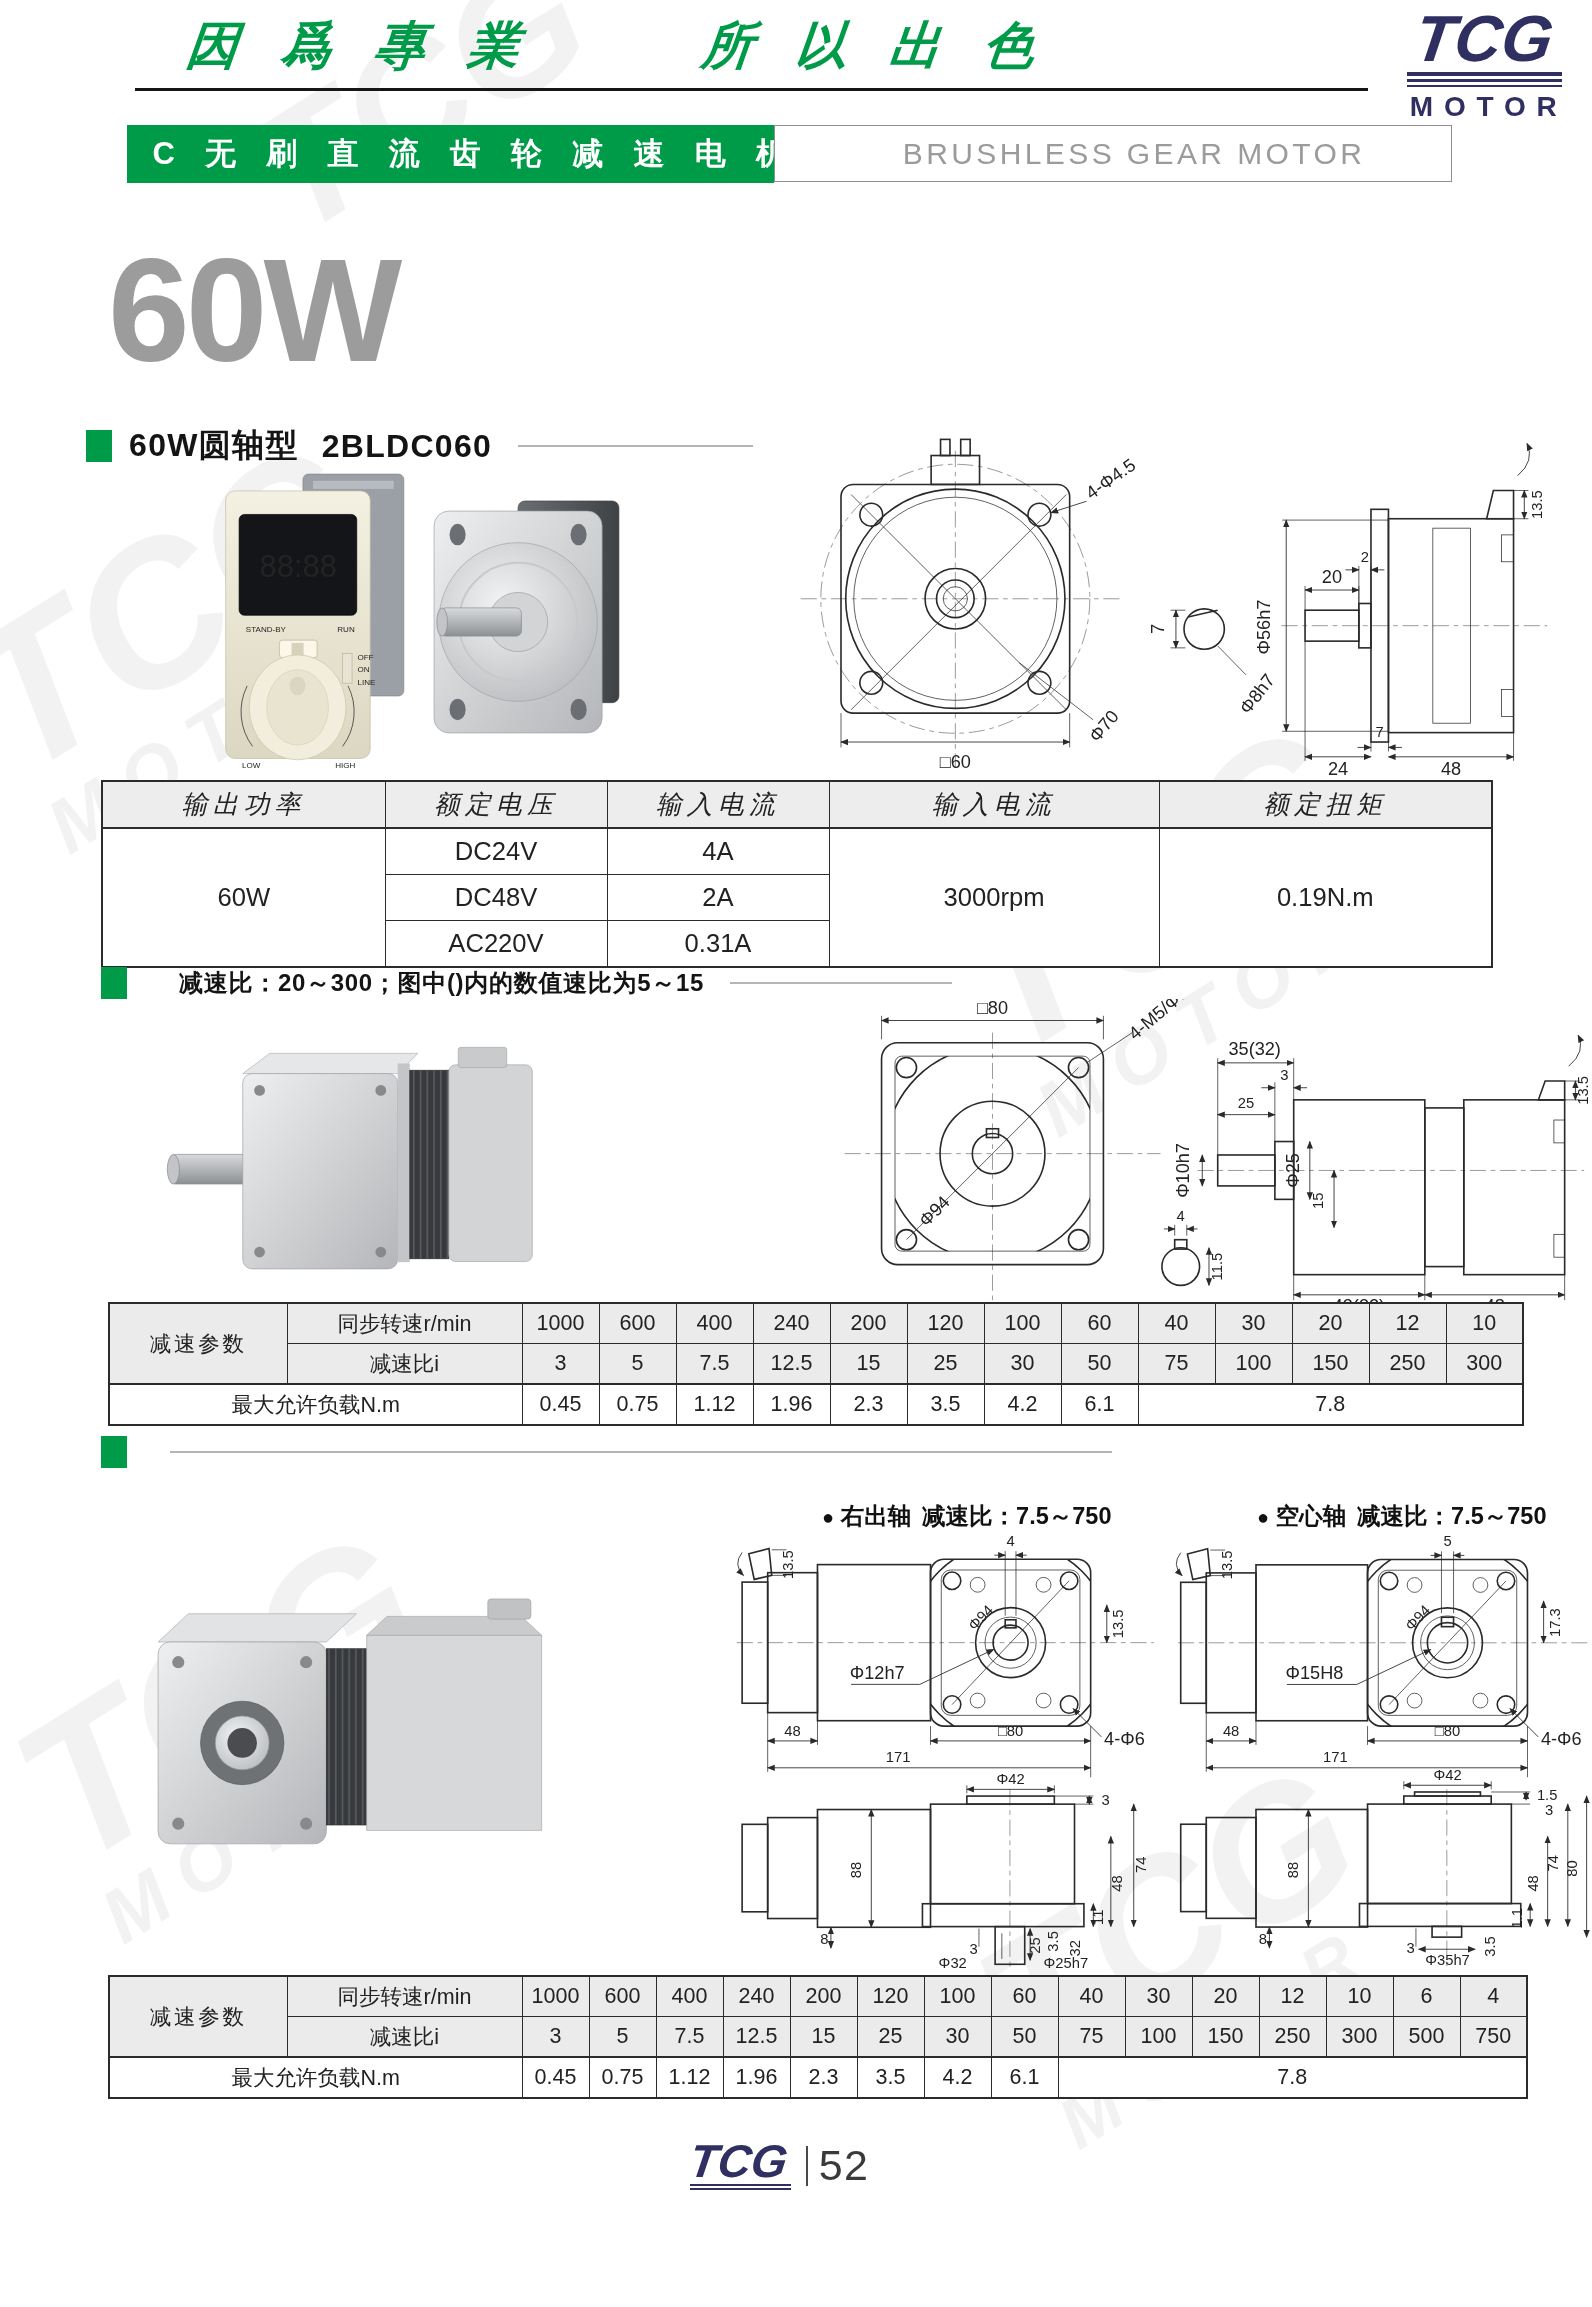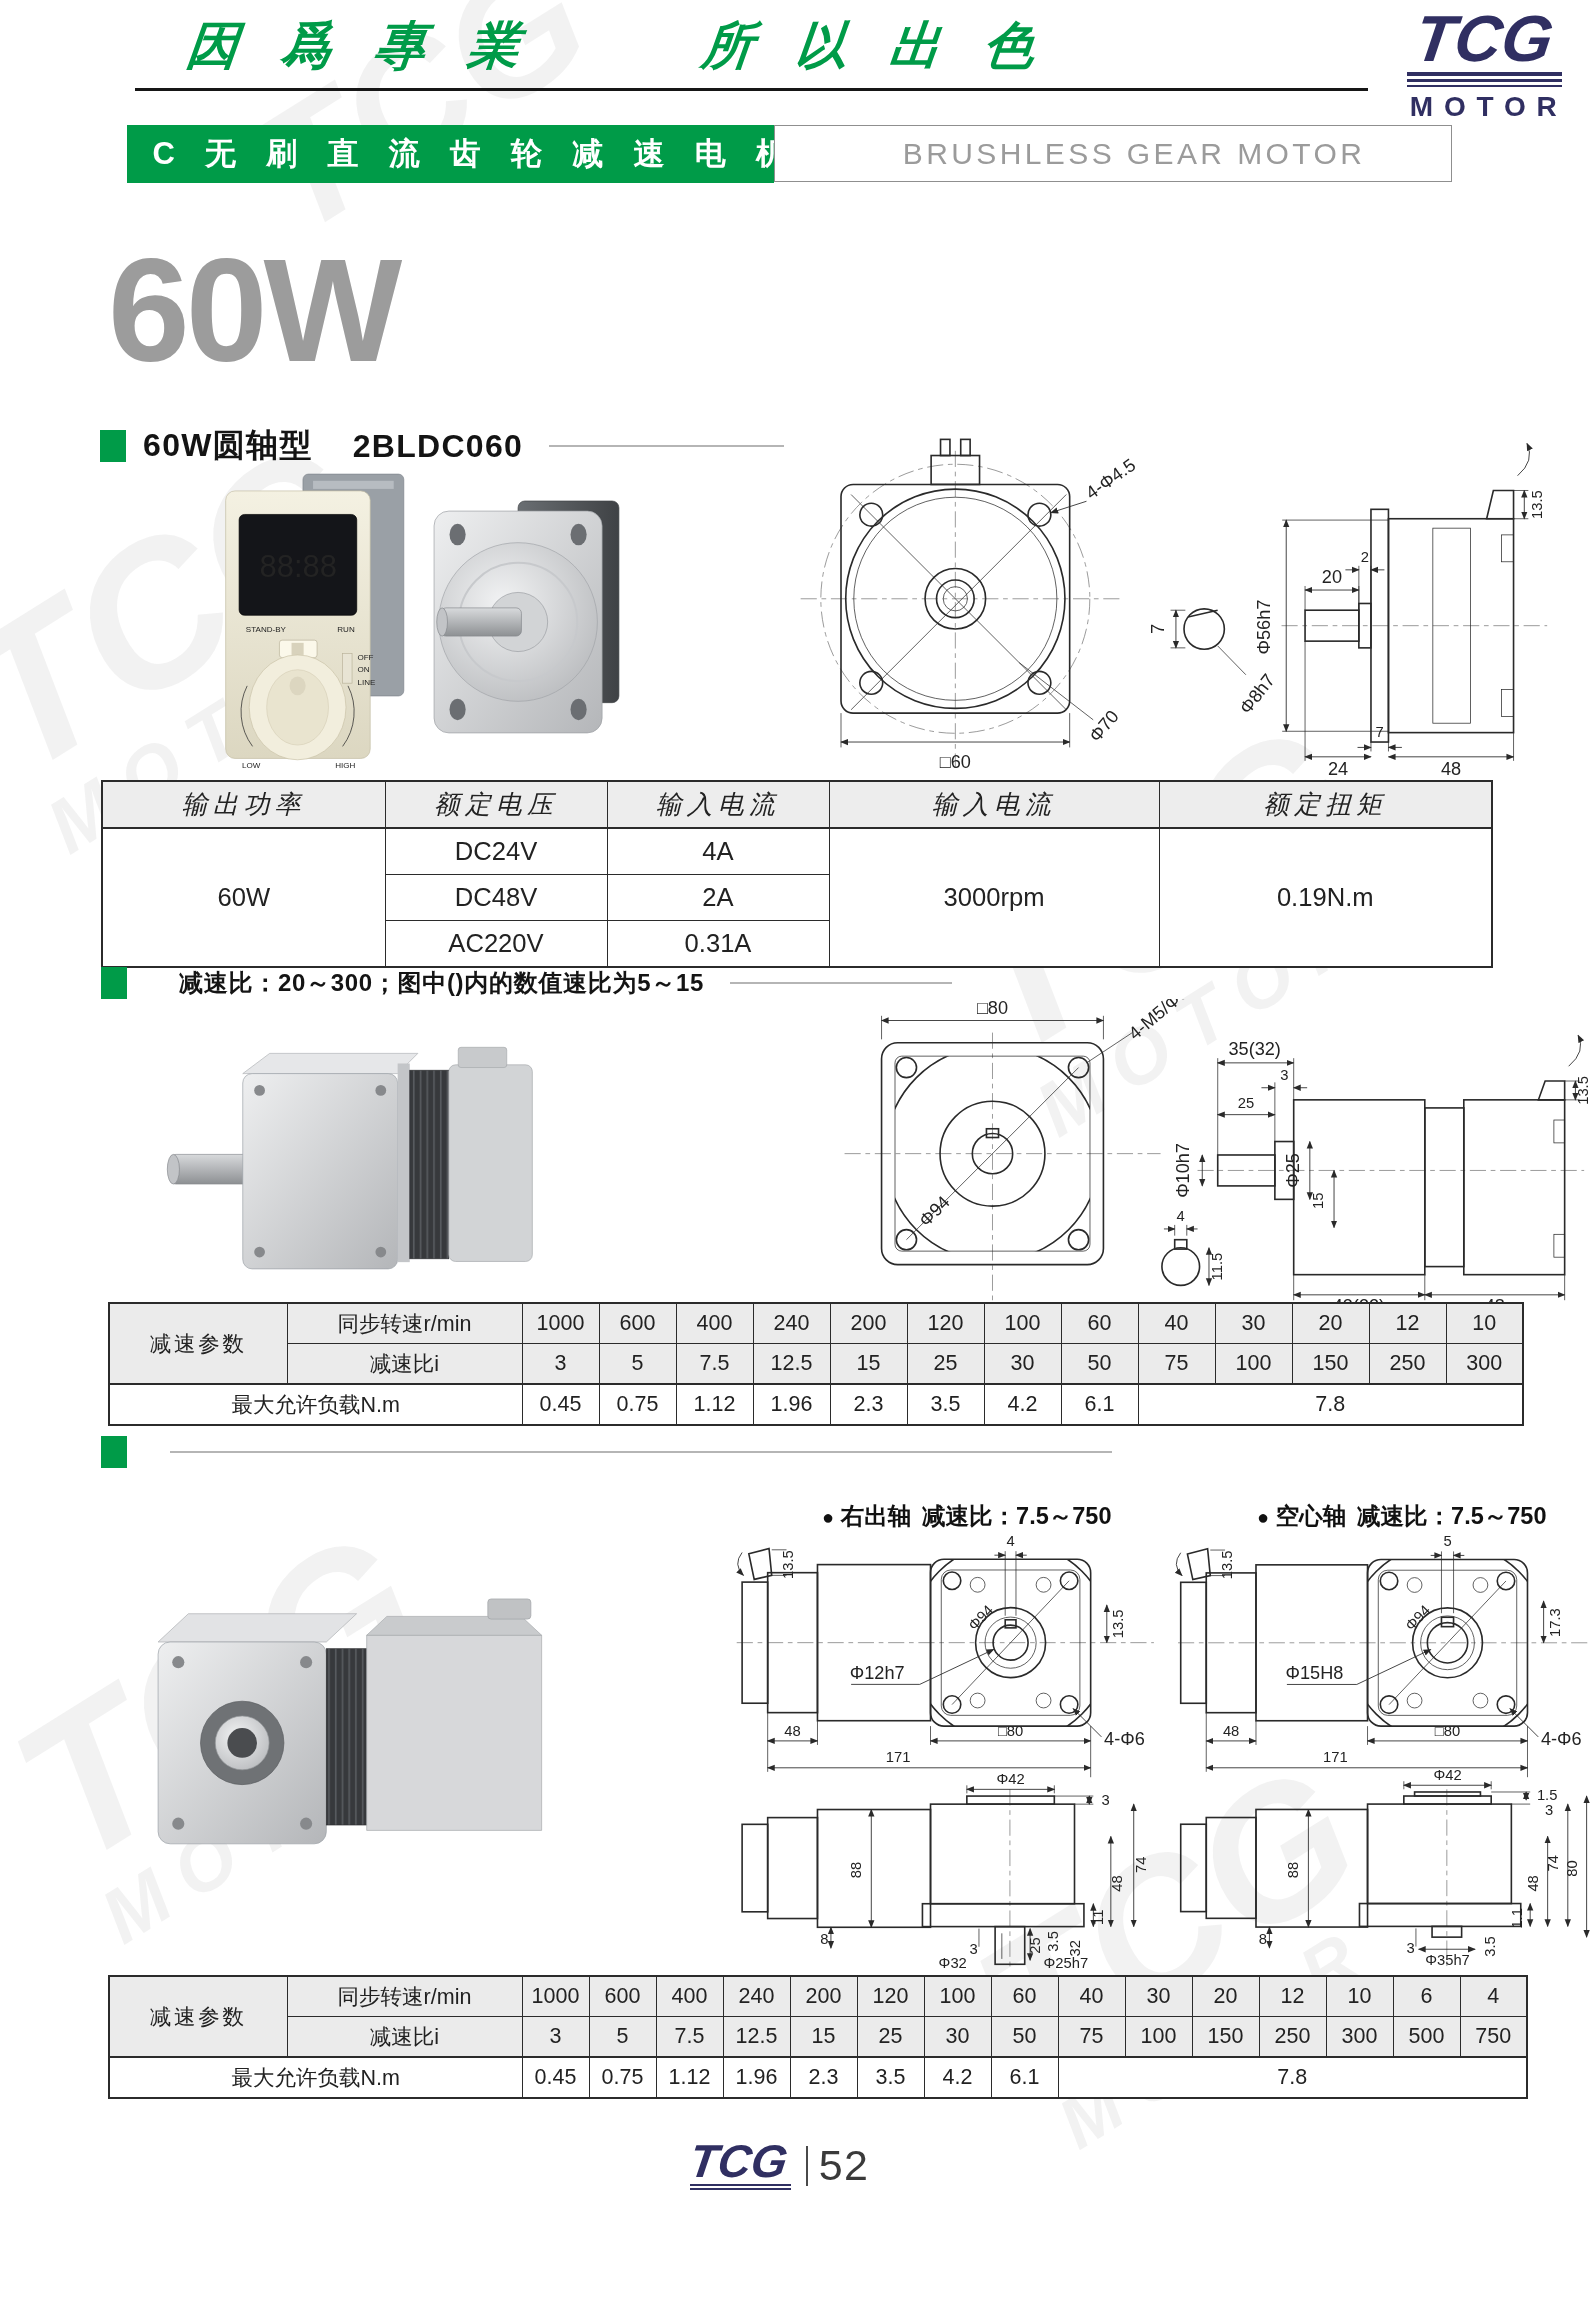--- a/index.html
+++ b/index.html
@@ -31,21 +31,21 @@
              display:flex;align-items:center;justify-content:center;white-space:nowrap;}
   .banner-en{position:absolute;left:774px;top:125px;width:634px;height:55px;border:1.3px solid #8f8f8f;
              color:#9b9b9b;font-size:30px;letter-spacing:3.4px;
              display:flex;align-items:center;justify-content:center;padding-left:42px;}
   .power-title{position:absolute;left:108px;top:237px;font-size:147px;font-weight:800;
                color:#9c9c9c;letter-spacing:-4px;line-height:1;}
   
   .sec{position:absolute;display:flex;align-items:center;white-space:nowrap;}
   .sq{width:25.6px;height:32px;background:#009B48;margin-right:17.5px;flex:none;}
   .sectitle{font-size:32px;font-weight:700;color:#141414;letter-spacing:1.3px;}
-  .secmodel{font-size:32px;font-weight:700;color:#141414;margin-left:40px;letter-spacing:1.3px;}
+  .secmodel{font-size:32px;font-weight:700;color:#141414;margin-left:23px;letter-spacing:1.3px;}
   .secsub{font-size:24px;font-weight:700;color:#141414;margin-left:35px;letter-spacing:0.7px;}
   .secline{height:1.3px;background:#b5b5b5;align-self:center;margin-left:25.6px;}
   .variant{position:absolute;font-size:23.5px;font-weight:700;color:#111;white-space:nowrap;}
   .variant .dot{font-size:20px;margin-right:6.7px;}
   .variant .vr{margin-left:10.8px;}
   
   table.spec{border-collapse:collapse;table-layout:fixed;position:absolute;background:#fff;
              border:2px solid #2b2b2b;}
   table.spec td{border:1.3px solid #2b2b2b;text-align:center;vertical-align:middle;
                 color:#222;overflow:hidden;white-space:nowrap;}
@@ -129,21 +129,21 @@
       <i></i>
       <i></i>
     </div>
   <div class="brand-motor">MOTOR</div>
 </div>
 <div class="banner-cn">T C 无 刷 直 流 齿 轮 减 速 电 机</div>
 <div class="banner-en">BRUSHLESS GEAR MOTOR</div>
 
 <div class="power-title">60W</div>
 
-<div class="sec" style="left:100px;top:424px;">
+<div class="sec" style="left:86px;top:424px;">
   <span class="sq"></span>
   <span class="sectitle">60W圆轴型</span>
   <span class="secmodel">2BLDC060</span>
   <span class="secline" style="width:235px;"></span>
 </div>
 
 <svg class="abs" style="left:145px;top:464px;" width="484" height="316" viewBox="0 0 720 470">
   <rect x="235" y="15" width="150" height="330" rx="8" fill="#9aa0a6" stroke="#7d838a"></rect>
   <rect x="250" y="25" width="120" height="12" fill="#b7bcc1"></rect>
   <rect x="120" y="40" width="215" height="398" rx="14" fill="url(#gPanel)" stroke="#c2bca2"></rect>

